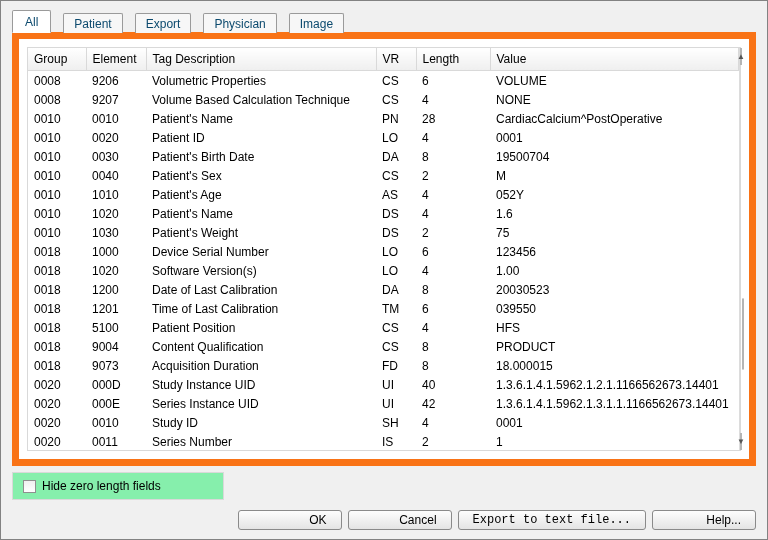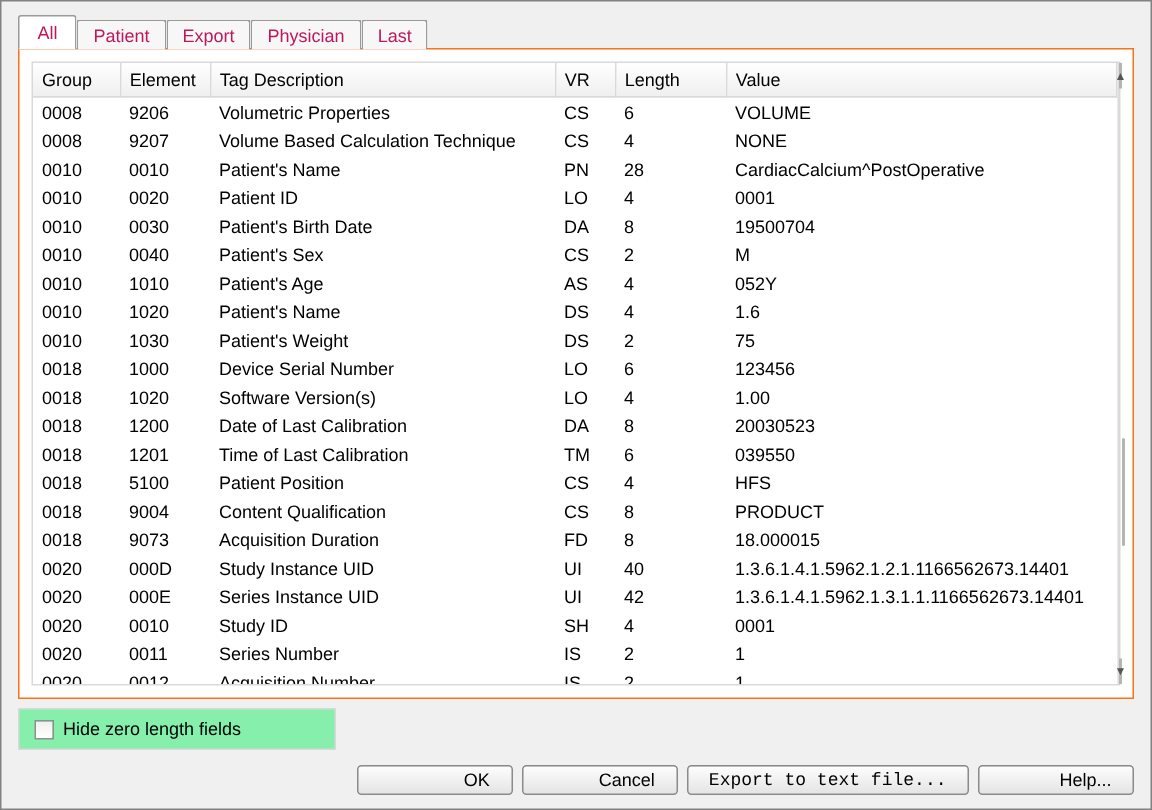--- a/index.html
+++ b/index.html
@@ -30,40 +30,40 @@
     align-items: flex-end;
     height: 22px;
     margin: 6px 8px 0 8px;
     position: relative;
   }
   .tab {
     border: 1px solid #9a9a9a;
     border-bottom: none;
     background: #f7f7f7;
     padding: 3px 10px 2px 10px;
-    margin-right: 0px;
+    margin-right: 12px;
     border-top-left-radius: 2px;
     border-top-right-radius: 2px;
     position: relative;
     bottom: -1px;
-    color: #be185d;
+    color: #0c4a6e;
     cursor: default;
   }
   .tab.active {
     background: #ffffff;
     border-bottom: 1px solid #ffffff;
     z-index: 3;
     padding: 4px 12px 3px 12px;
     bottom: -1px;
   }
 
   .tab-panel {
     flex: 1 1 auto;
     margin: 0 8px 0 8px;
-    border: 1px solid #f97316;
+    border: 7px solid #f97316;
     background: #ffffff;
     display: flex;
     flex-direction: column;
     min-height: 0;
   }
 
   
   .list-wrap {
     flex: 1 1 auto;
     margin: 8px;
@@ -179,21 +179,21 @@
 </head>
 <body>
 
 <div class="frame">
 
   <div class="tabs-row" id="tabs-row">
       <div class="tab active">All</div>
       <div class="tab">Patient</div>
       <div class="tab">Export</div>
       <div class="tab">Physician</div>
-      <div class="tab">Last</div>
+      <div class="tab">Image</div>
     </div>
 
   <div class="tab-panel">
     <div class="list-wrap">
       <div class="list">
         <table>
           <colgroup>
             <col class="c-group">
               <col class="c-element">
               <col class="c-desc">

